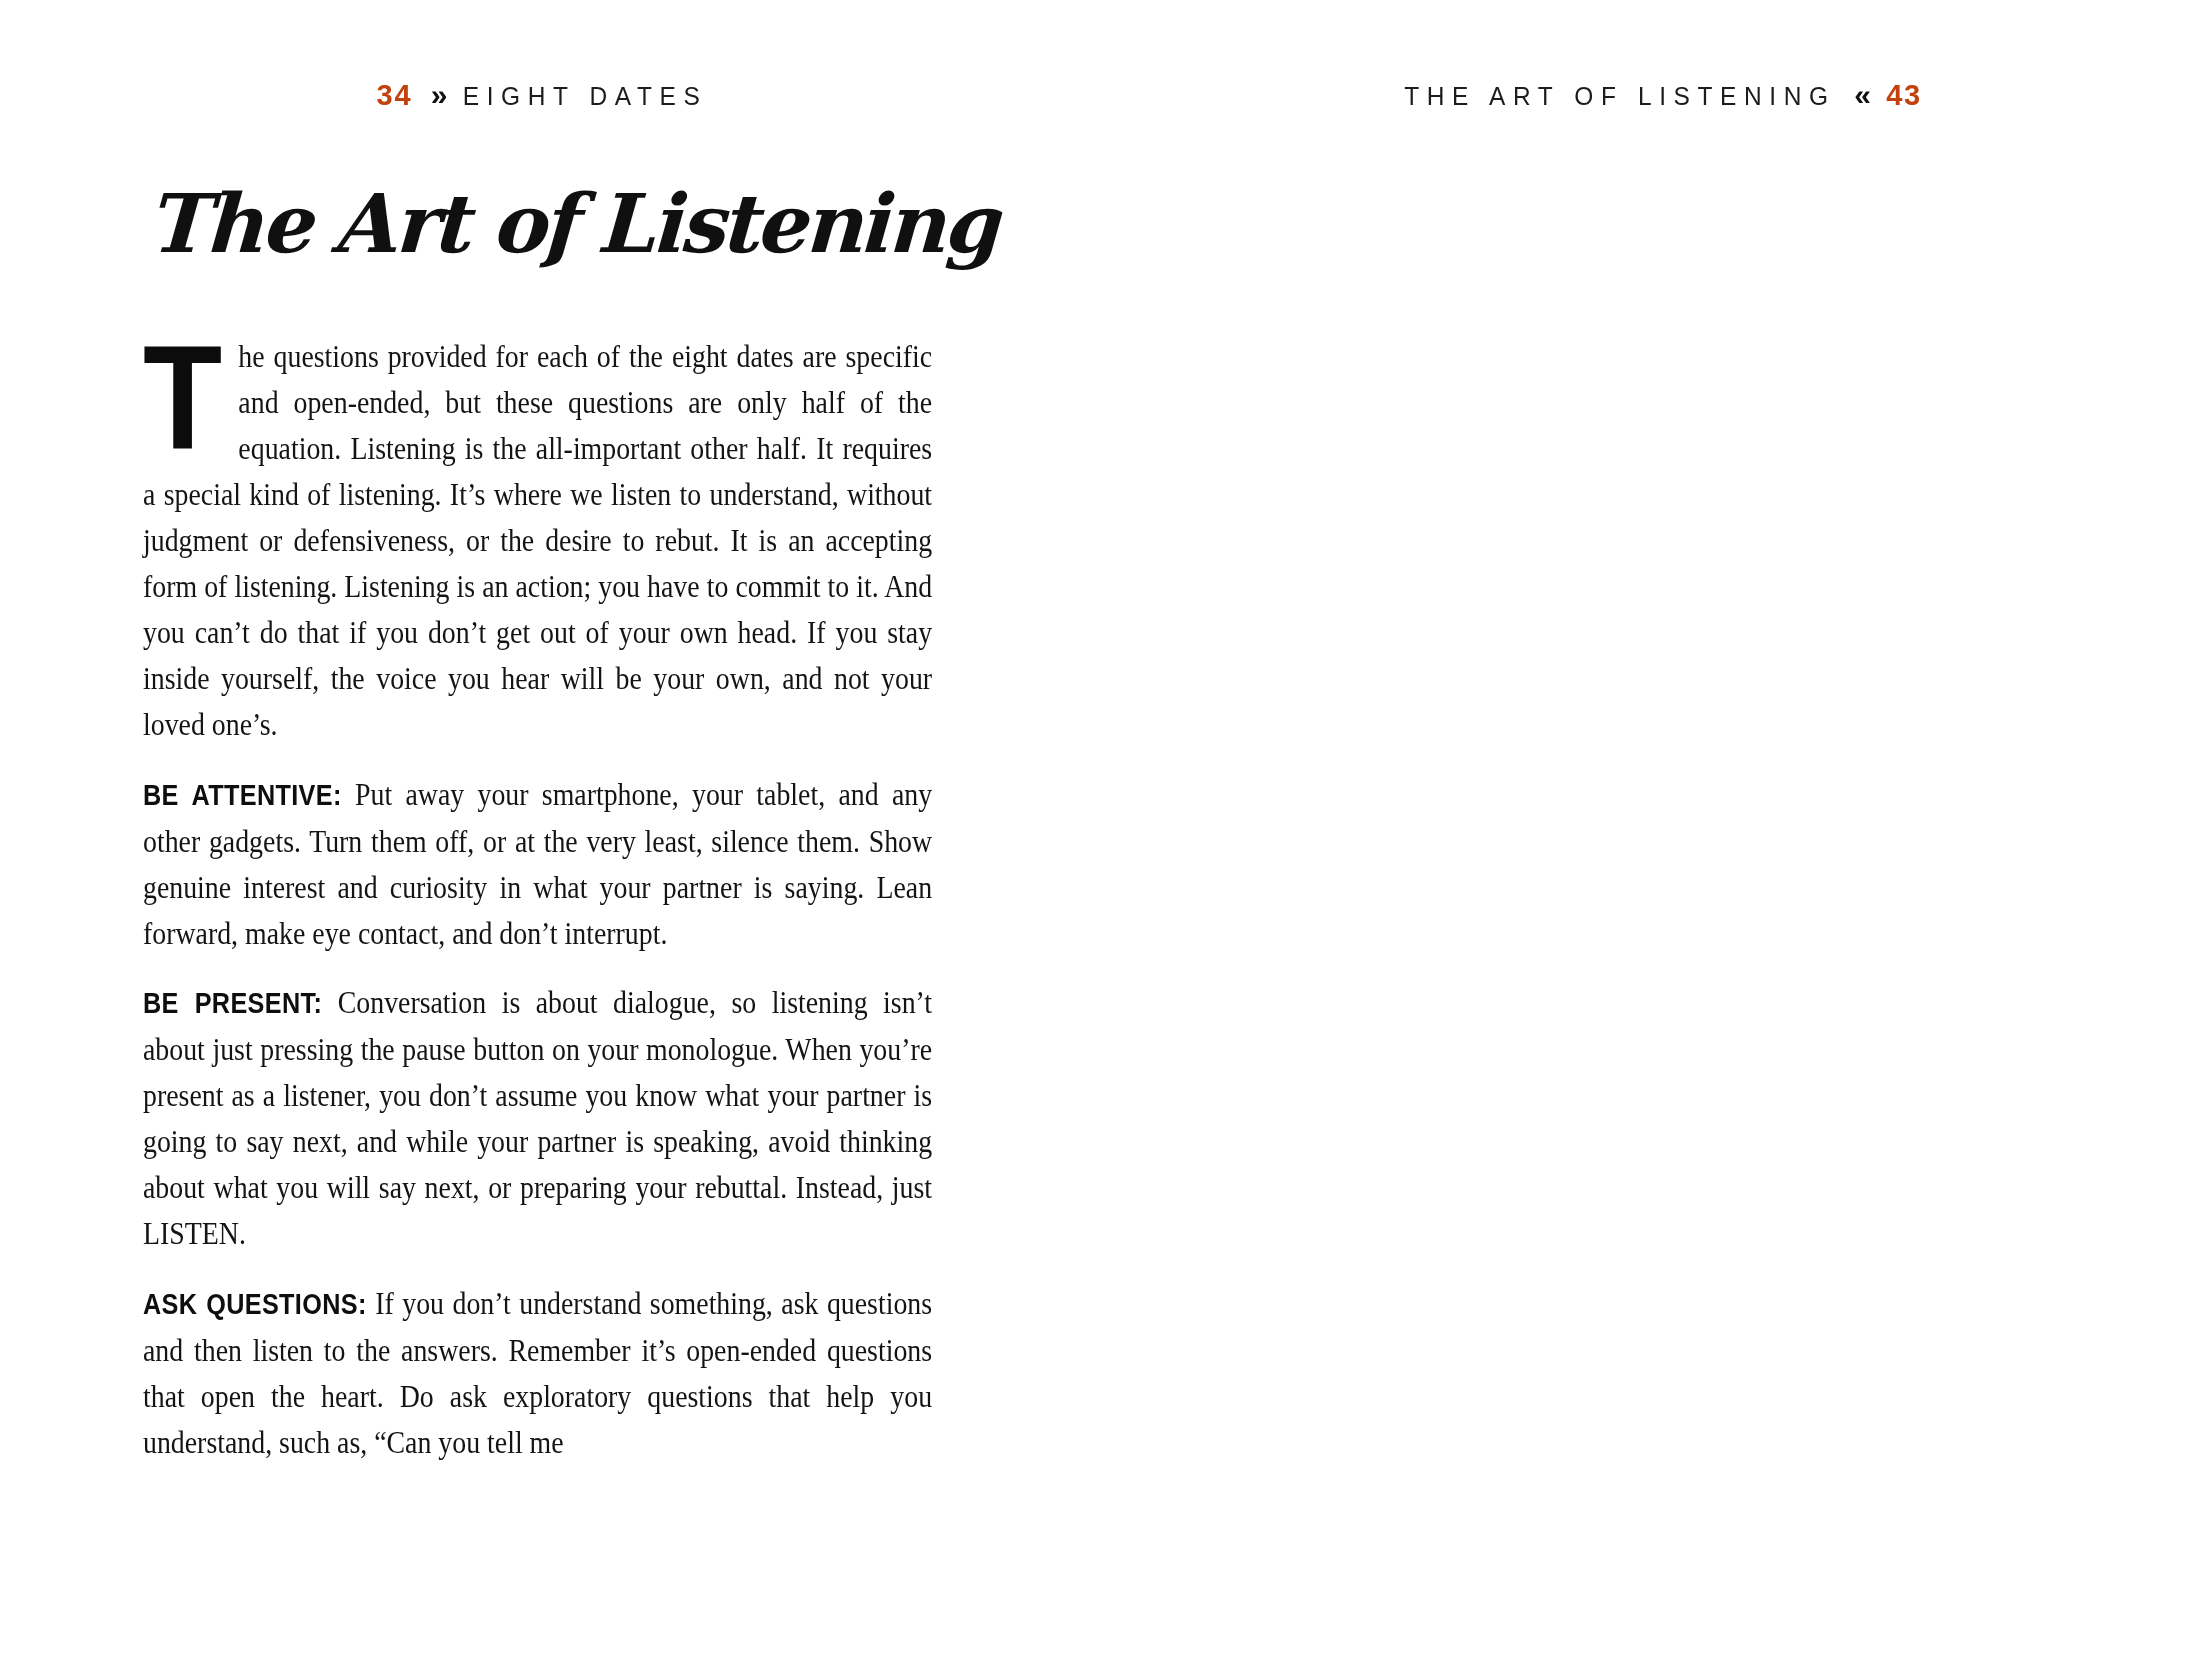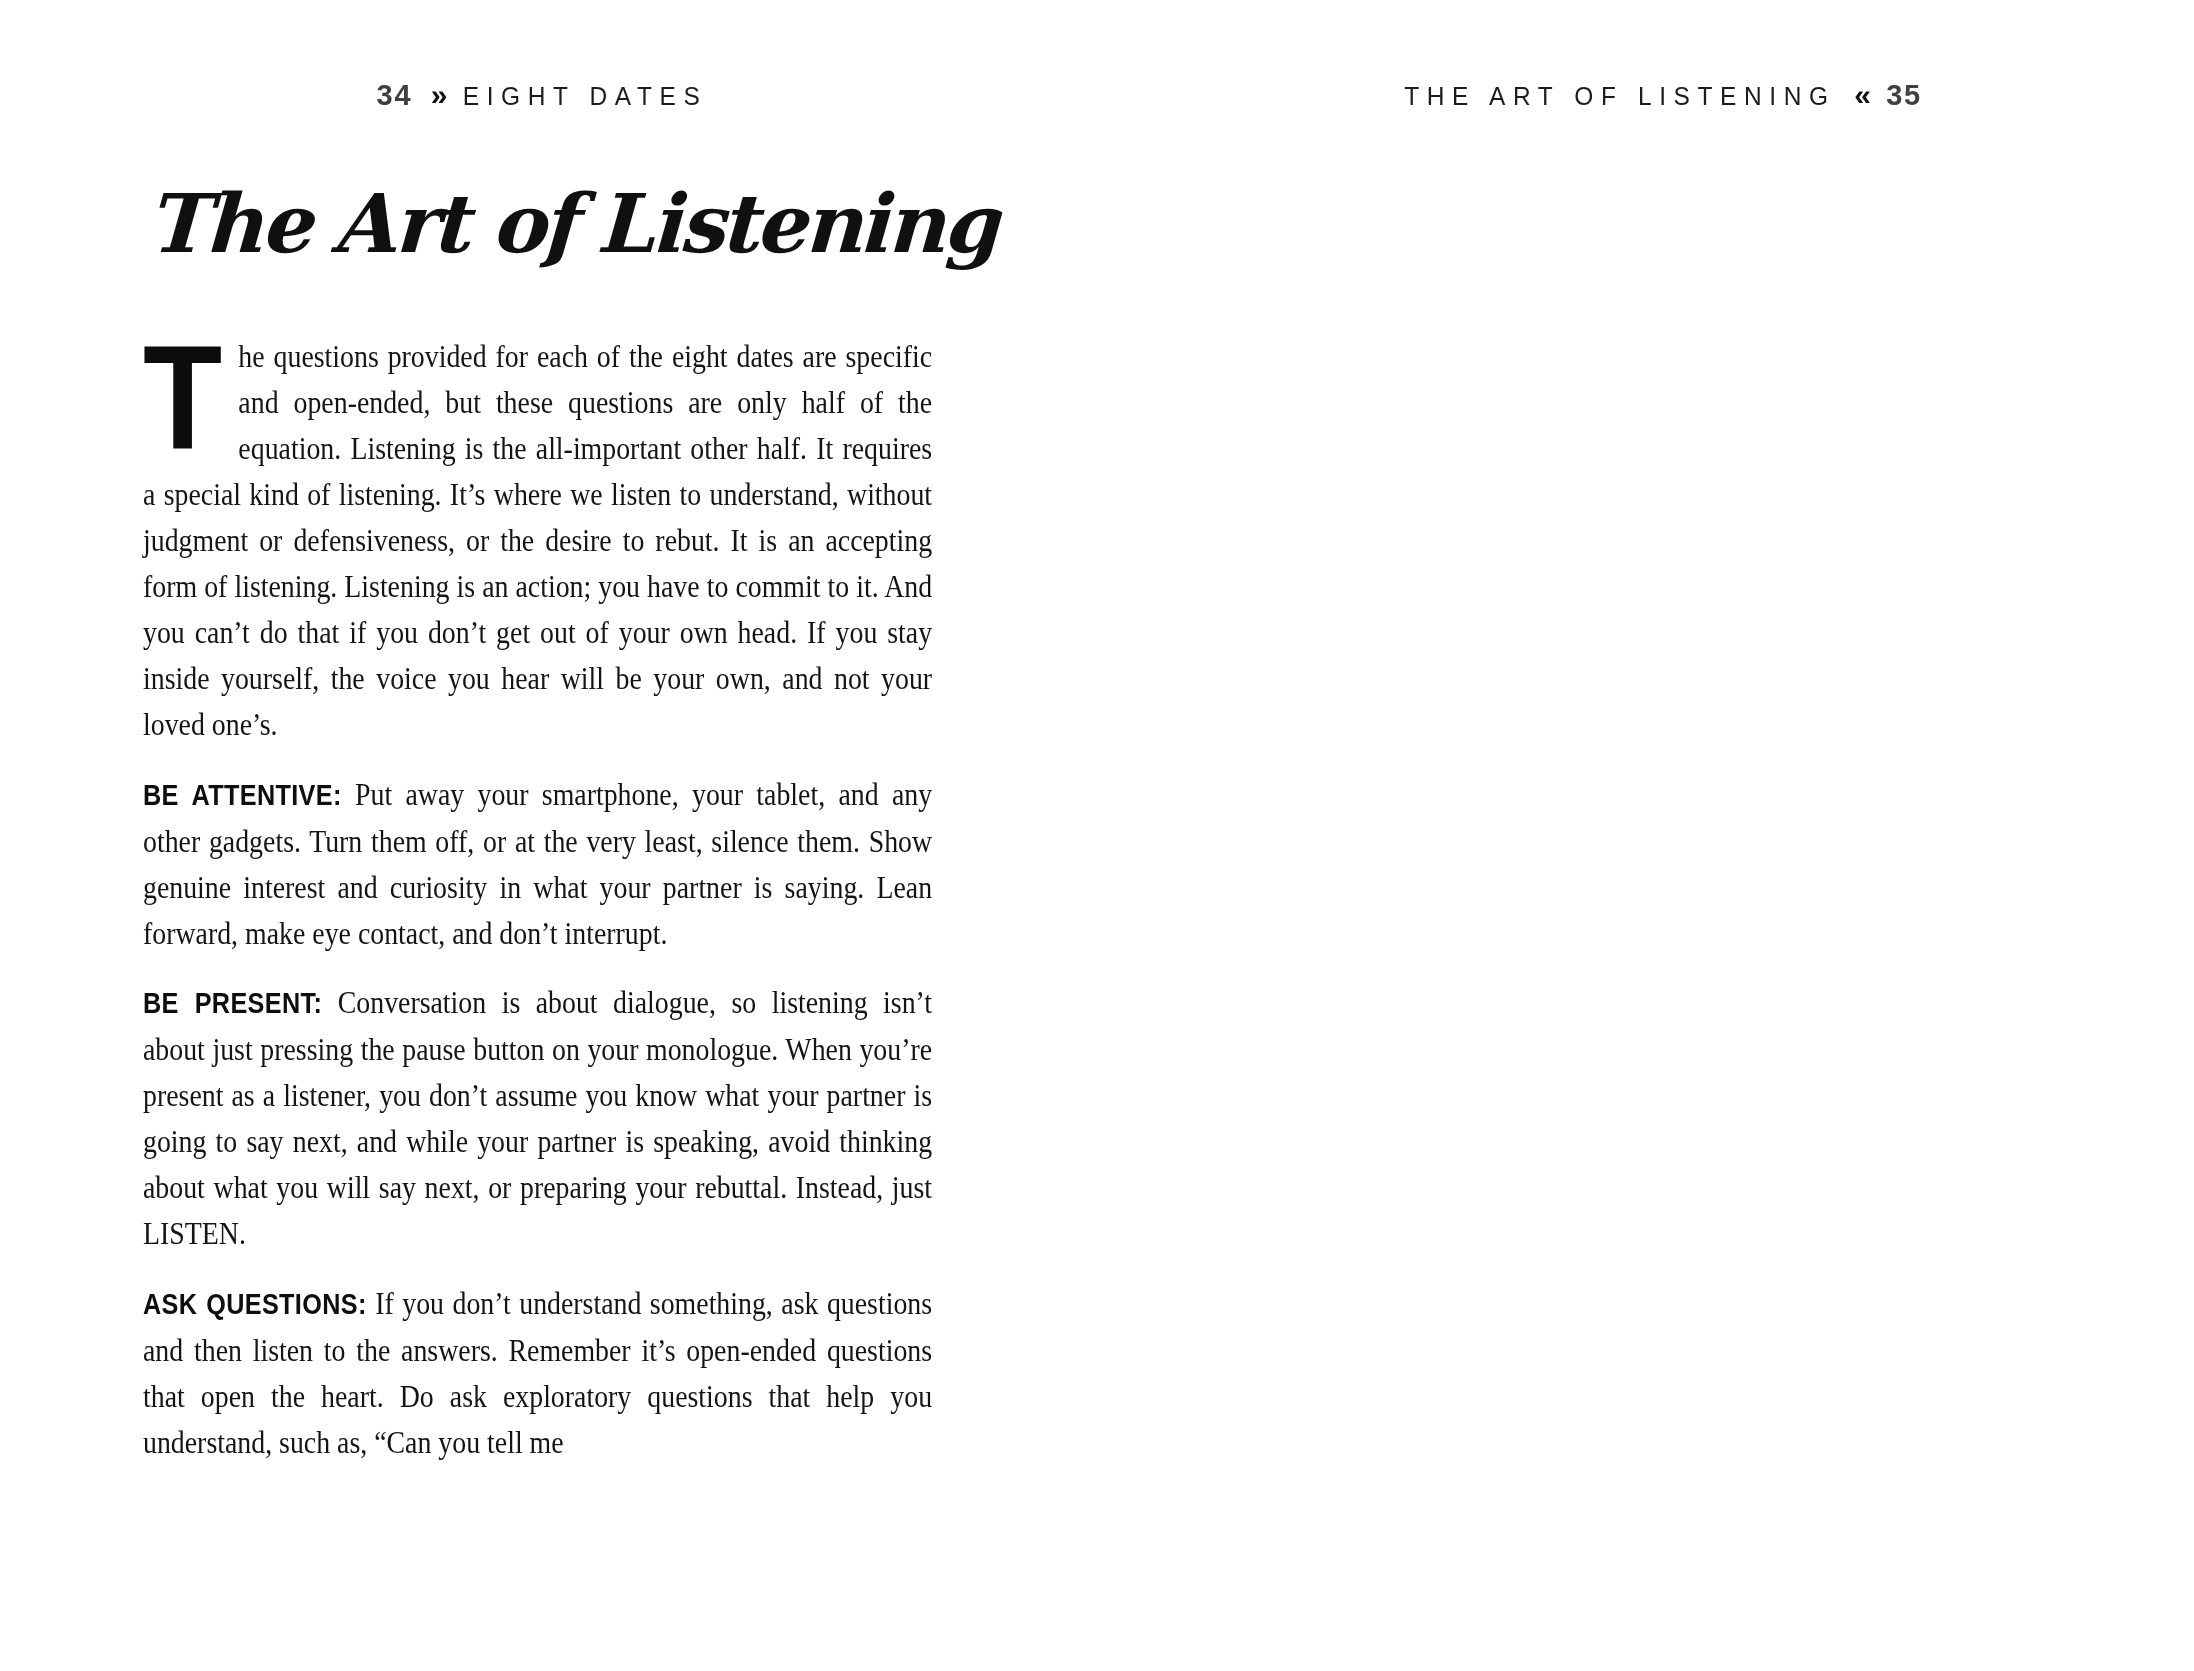--- a/index.html
+++ b/index.html
@@ -15,21 +15,21 @@
   .page-left { left:0; }
   .page-right { left:1097px; }
 
   
   .running-head {
     position:absolute; top:78px; left:143px; width:798px;
     display:flex; justify-content:center; align-items:baseline; gap:18.6px;
     font-family:"Liberation Sans", sans-serif; white-space:nowrap;
   }
   .page-right .running-head { left:165px; width:802px; }
-  .rh-num   { font-weight:bold; font-size:29px; letter-spacing:1.7px; color:#404040; }
+  .rh-num   { font-weight:bold; font-size:29px; letter-spacing:1.7px; color:#c2410c; }
   .rh-title { font-weight:normal; font-size:24.5px; letter-spacing:7.6px; color:#1c1c1c; transform:scaleY(1.08); transform-origin:center bottom; }
   .rh-sep   { font-weight:bold; font-size:30px; color:#111; letter-spacing:-3.4px; }
 
   
   .chapter-title {
     position:absolute; left:150px; top:176px;
     font-family:"DejaVu Serif", serif;
     font-style:italic; font-weight:bold;
     font-size:81px; letter-spacing:-3.4px; color:#101010;
     transform:skewX(-5deg); transform-origin:left bottom;
@@ -97,17 +97,17 @@
     </p>
 
   </div>
 </div>
 
 <div class="page page-right">
 
   <div class="running-head">
     <span class="rh-title">THE ART OF LISTENING</span>
     <span class="rh-sep">«</span>
-    <span class="rh-num">35</span>
+    <span class="rh-num">43</span>
   </div>
 
 </div>
 
 
 </body></html>

